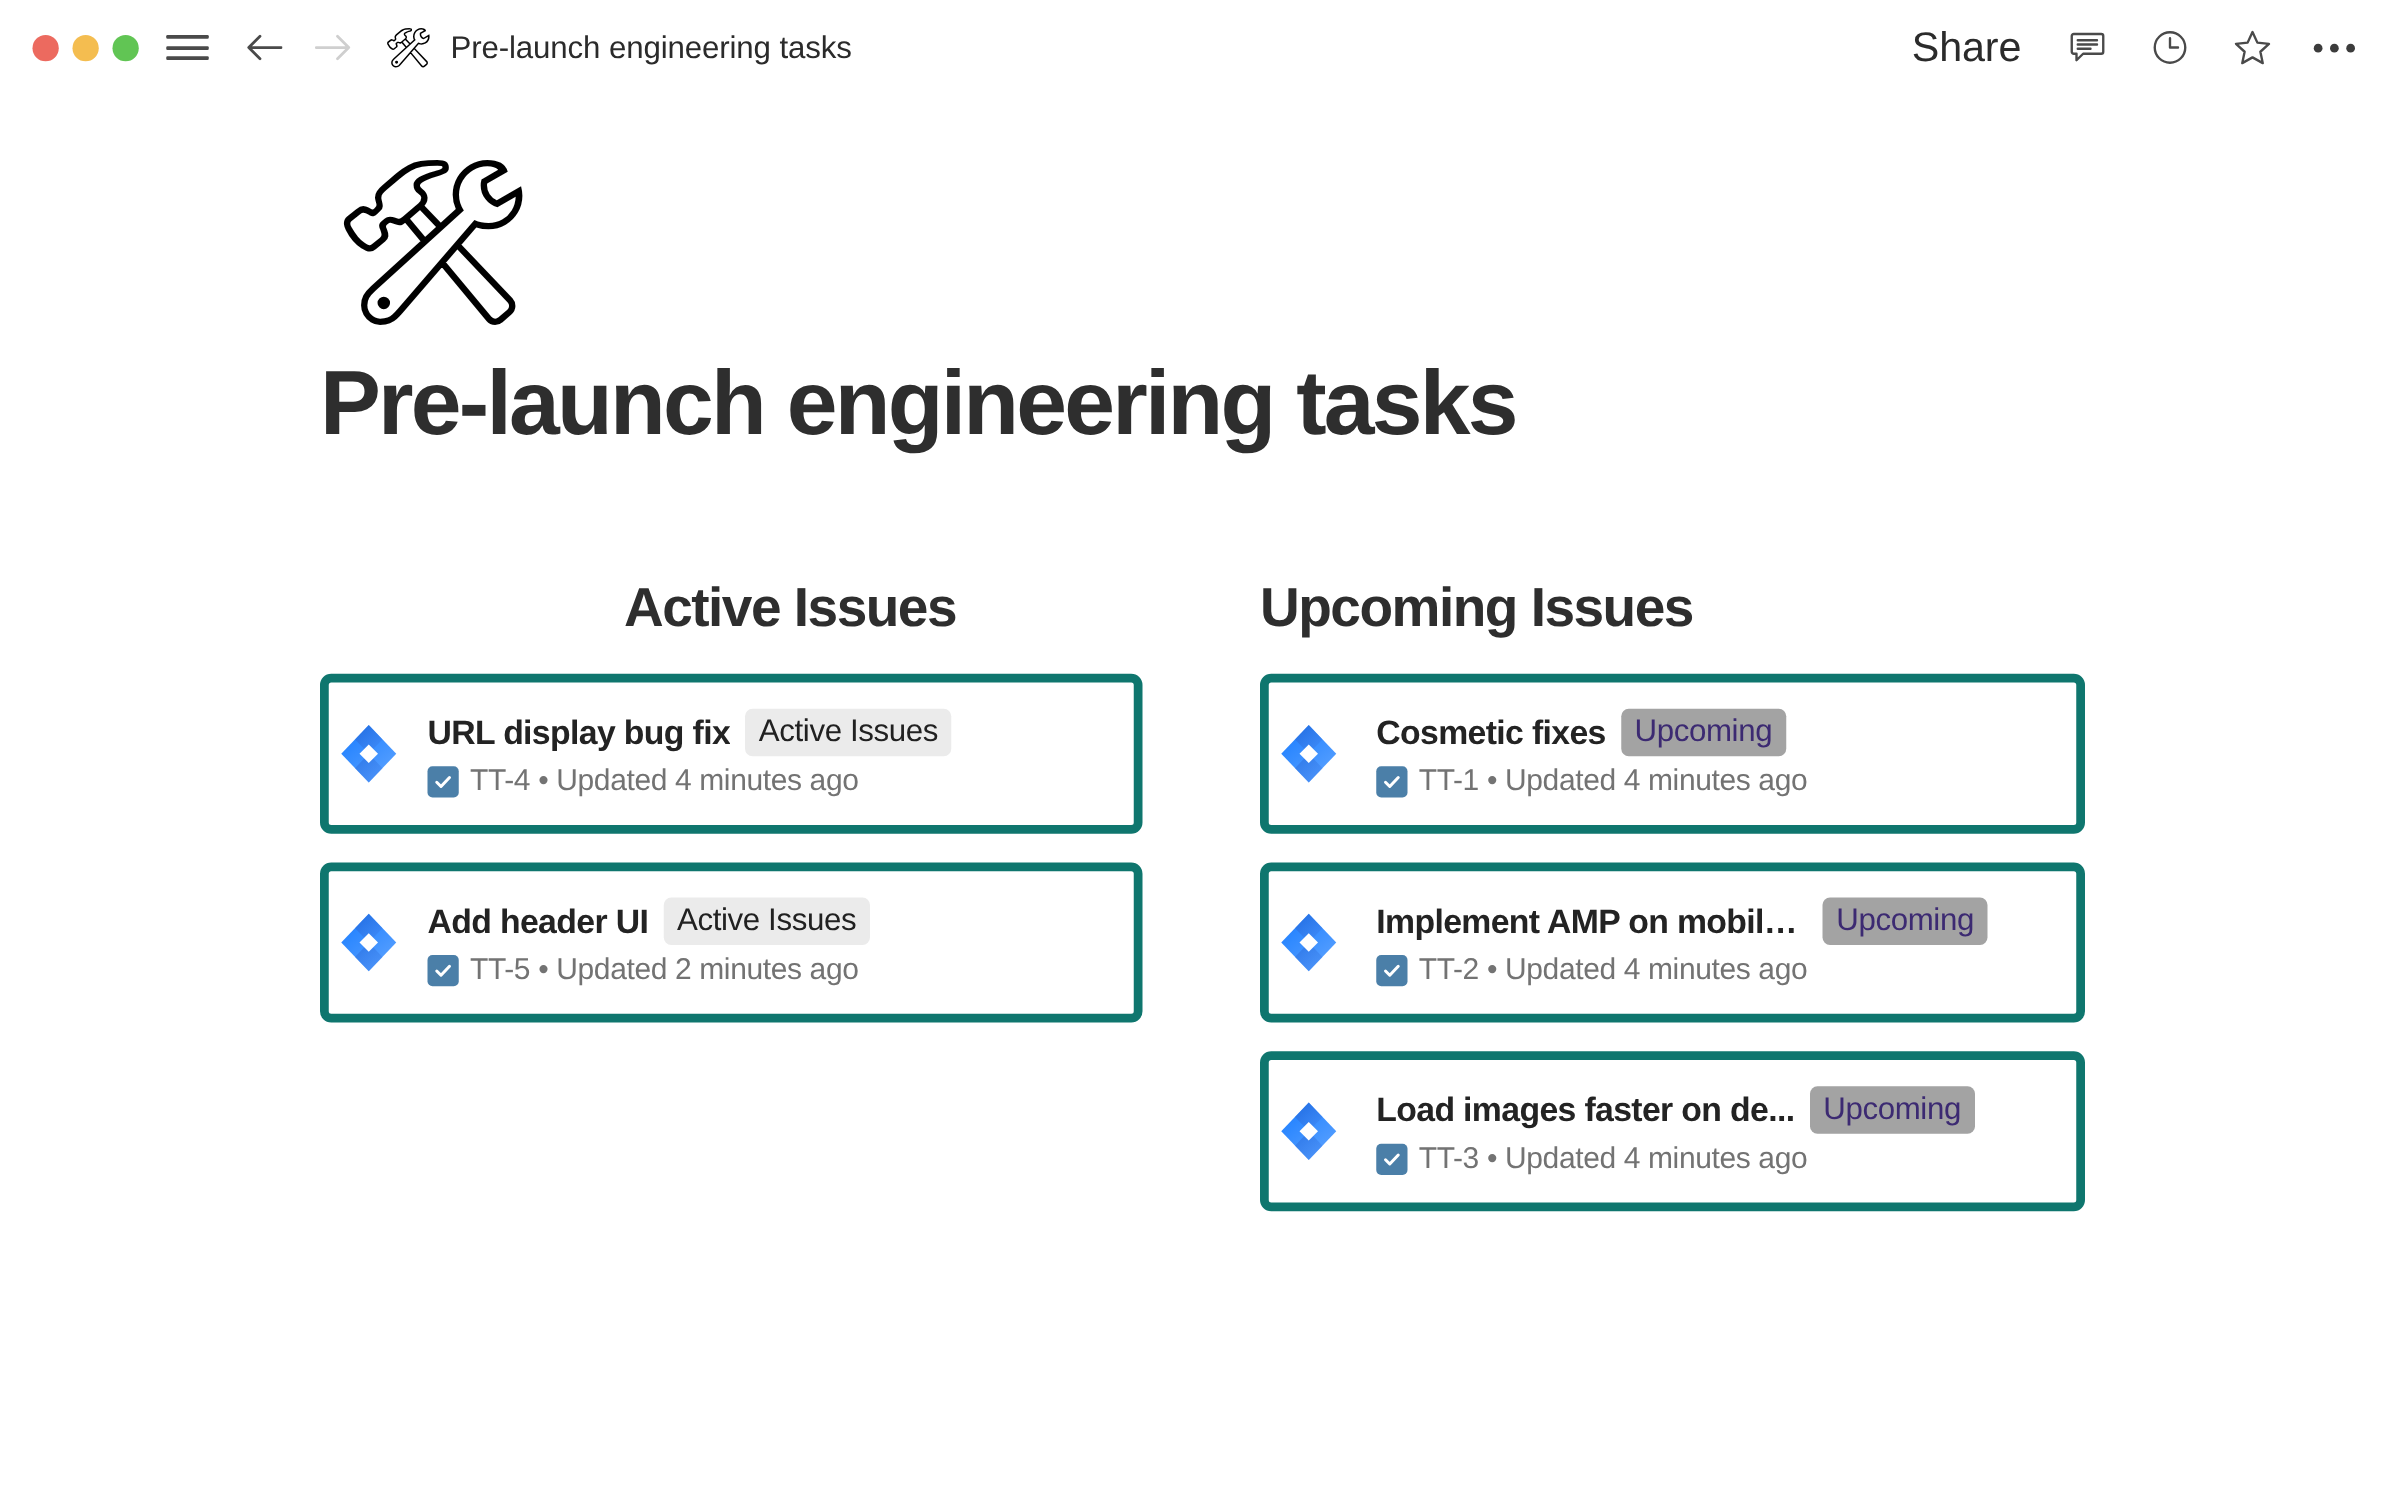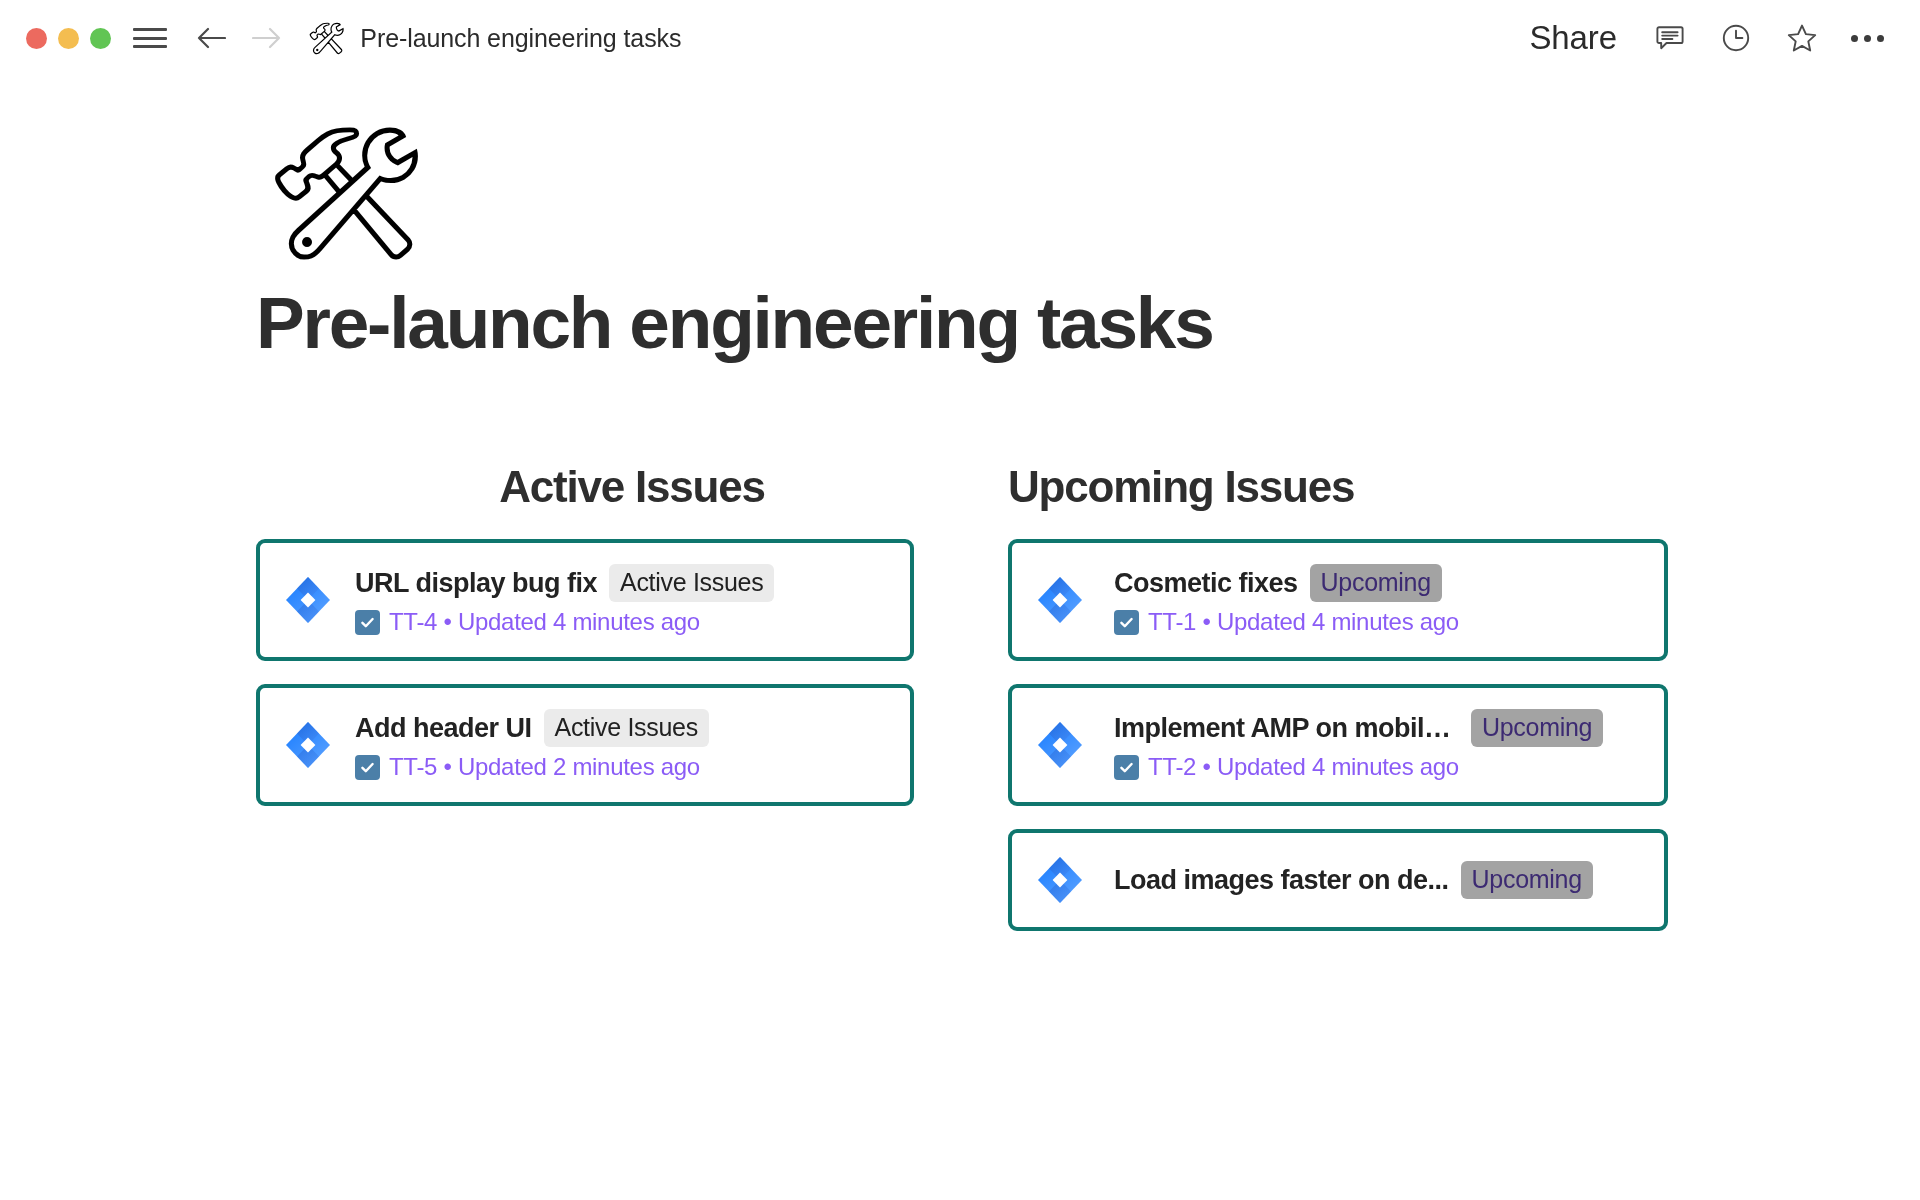--- a/index.html
+++ b/index.html
@@ -174,27 +174,27 @@
     color: #2e2e2e;
     letter-spacing: -1.2px;
     margin-bottom: 28px;
     line-height: 1.1;
   }
 
   
   .card-list { display: flex; flex-direction: column; gap: 23px; }
 
   .card {
-    border: 4px solid #0f766e;
+    border: 7px solid #0f766e;
     border-radius: 9px;
     background: #ffffff;
     display: flex;
     align-items: center;
     gap: 21px;
-    padding: 21px 22px;
+    padding: 21px 6px;
     cursor: pointer;
   }
   .card-left  { width: 658px; }
   .card-right { width: 660px; gap: 28px; }
 
   .jira-logo {
     flex: 0 0 auto;
     width: 52px;
     height: 52px;
     display: block;
@@ -253,21 +253,21 @@
     border-radius: 4px;
     background: #4b7fa8;
     display: flex;
     align-items: center;
     justify-content: center;
   }
   .task-icon svg { display: block; }
 
   .card-meta {
     font-size: 24px;
-    color: #8b5cf6;
+    color: #737373;
     letter-spacing: -0.3px;
     white-space: nowrap;
   }
 </style>
 </head>
 <body>
 
 <div class="titlebar">
 
   <div class="traffic-lights">
@@ -470,20 +470,28 @@
                 <path d="M26 3 L37 14.5 L26 26 L15 14.5 Z" fill="url(#jg2a)" opacity="0.55"></path>
                 <path d="M26 26 L37 37.5 L26 49 L15 37.5 Z" fill="url(#jg2a)" opacity="0.45"></path>
                 <path d="M26 18.6 L33.4 26 L26 33.4 L18.6 26 Z" fill="#ffffff"></path>
               </svg>
             </span>
             <div class="card-body">
               <div class="card-line1">
                 <span class="card-title truncated">Load images faster on de...</span>
                 <span class="badge badge-purple">Upcoming</span>
               </div>
+              <div class="card-line2">
+                <span class="task-icon">
+                  <svg width="17" height="17" viewBox="0 0 17 17" fill="none">
+                    <path d="M3.4 8.8 L6.8 12.2 L13.6 5" stroke="#ffffff" stroke-width="2.4" stroke-linecap="round" stroke-linejoin="round"></path>
+                  </svg>
+                </span>
+                <span class="card-meta">TT-3 • Updated 4 minutes ago</span>
+              </div>
             </div>
           </div>
 
         </div>
       </div>
 
     </div>
   </div>
 </div>
 

